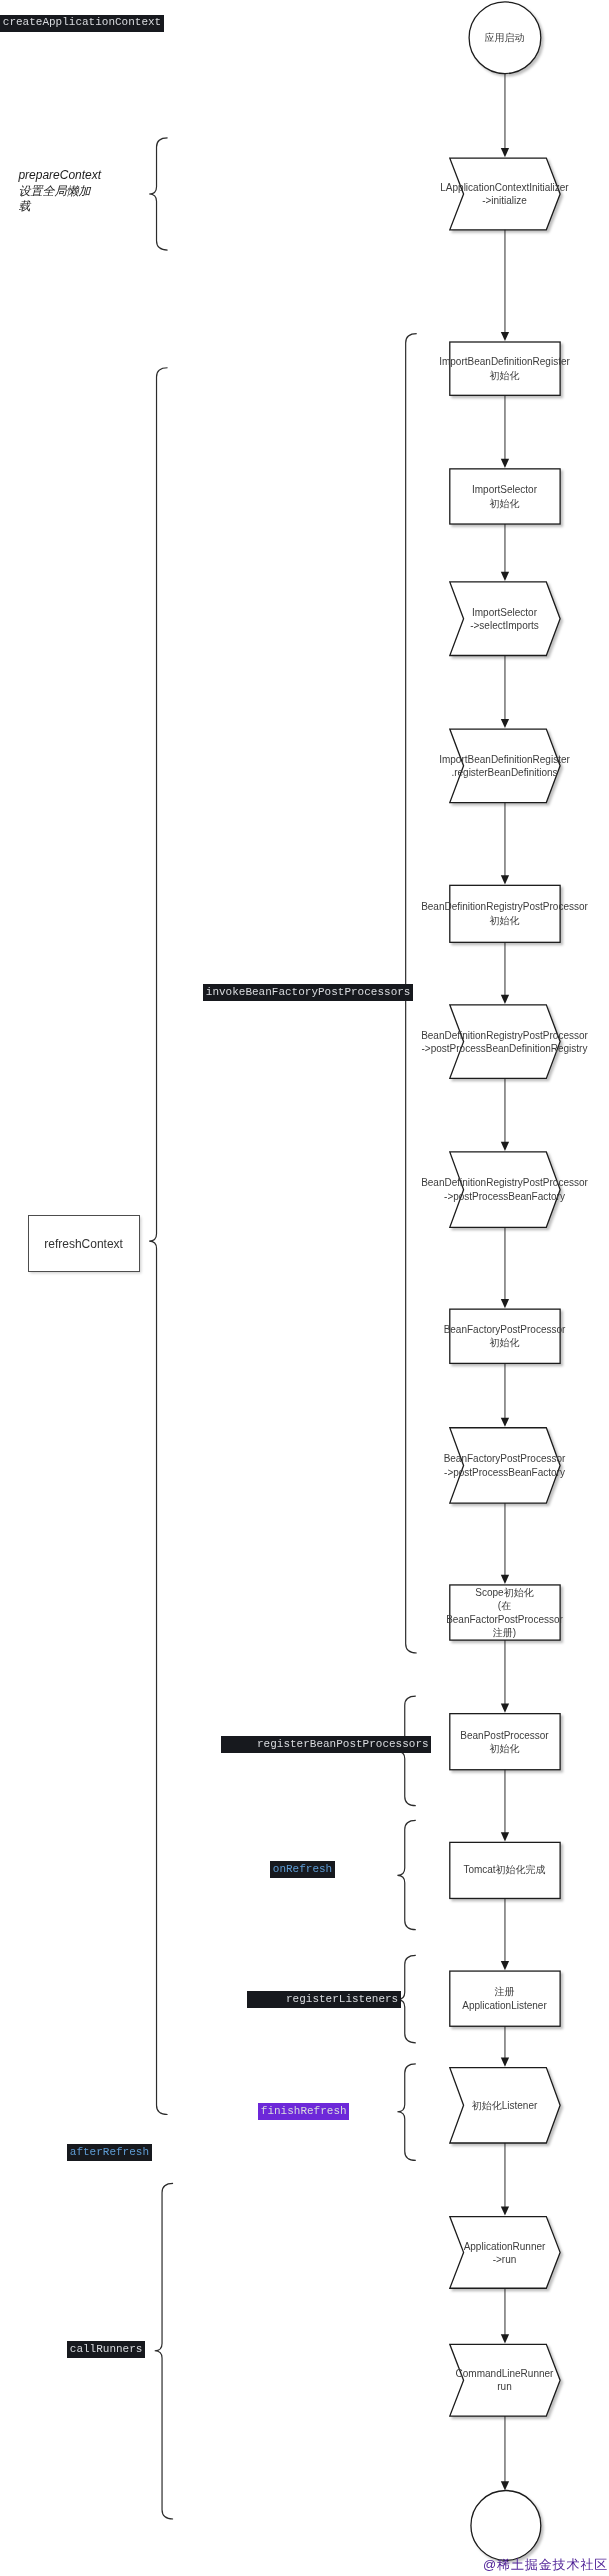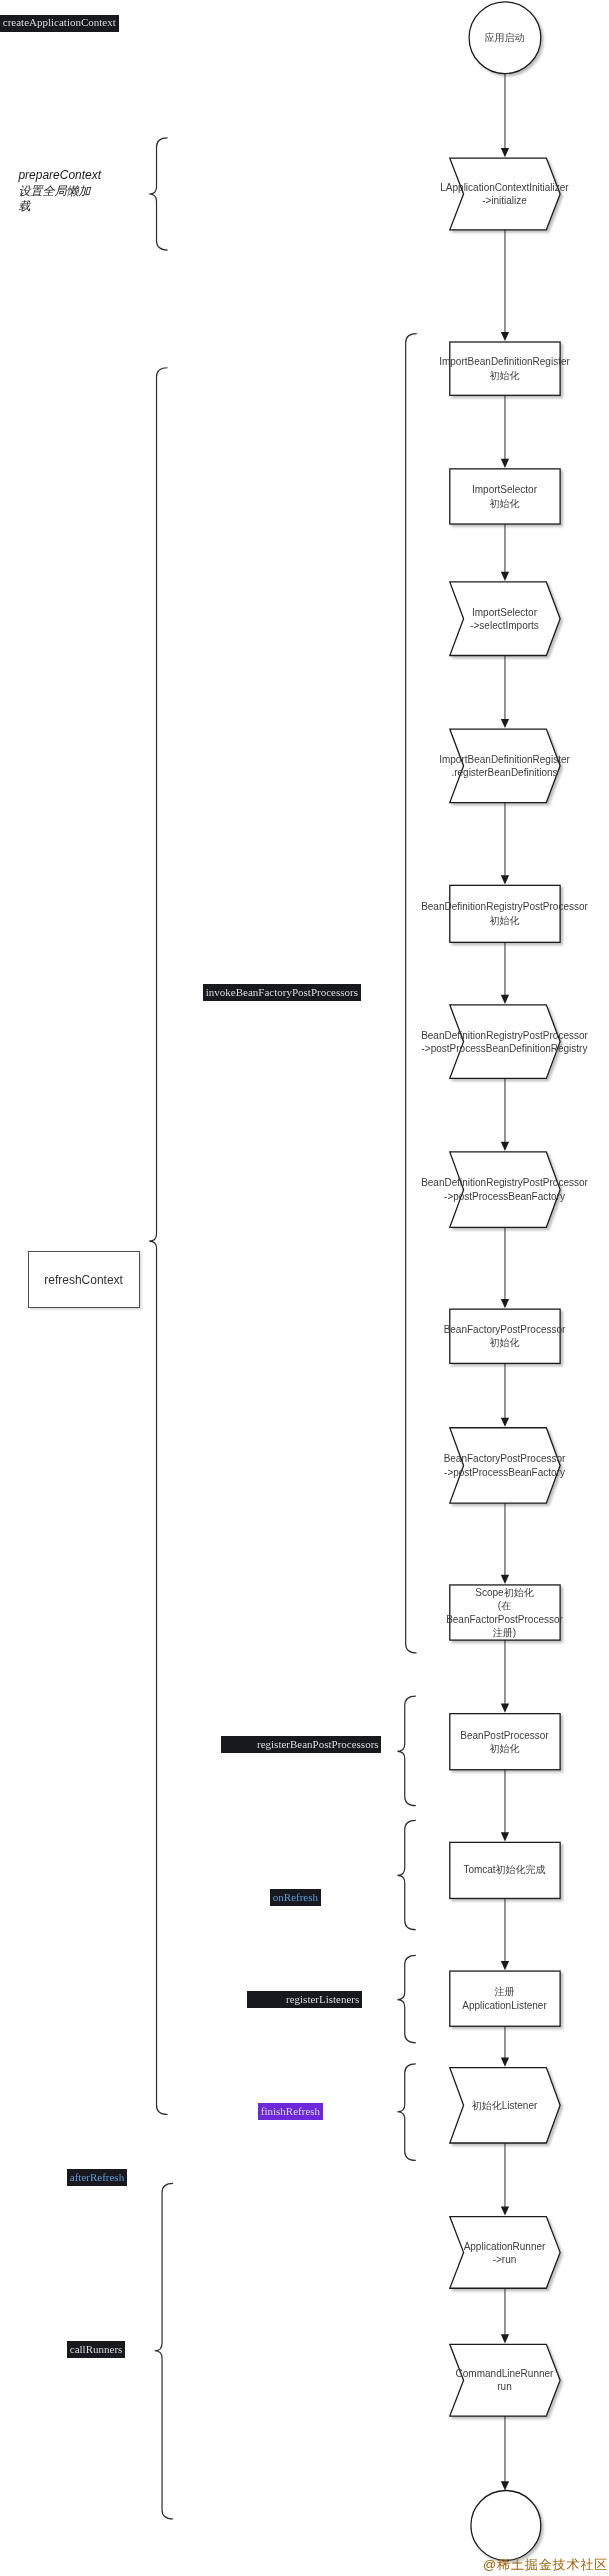--- a/index.html
+++ b/index.html
@@ -8,29 +8,29 @@
           font-family:"Liberation Sans",sans-serif;}
   #diagram-svg{position:absolute;left:0;top:0;}
   .shape{fill:#ffffff;stroke:#1a1a1a;stroke-width:1.4;}
   .edge{stroke:#1a1a1a;stroke-width:1;}
   .arrowhead{fill:#1a1a1a;stroke:none;}
   .brace{fill:none;stroke:#2b2b2b;stroke-width:1.3;}
   .node-label{position:absolute;width:239px;display:flex;align-items:center;justify-content:center;
               text-align:center;font-size:10px;line-height:1.32;color:#3c3c3c;white-space:pre-line;
               pointer-events:none;}
   .code-label{position:absolute;background:#17191e;color:#d8dade;
-              font-family:Liberation Serif, serif;font-size:11px;line-height:1.25;
+              font-family:Liberation Mono, monospace;font-size:11px;line-height:1.25;
               padding:1.8px 2.8px;white-space:nowrap;}
   .code-label.blue{color:#5e9bd3;}
   .plain-label{position:absolute;font-size:12px;line-height:1.3;color:#1c1c1c;
                white-space:pre-line;font-style:italic;}
   .box-label{position:absolute;border:1.8px solid #4d4d4d;background:#ffffff;display:flex;
              align-items:center;justify-content:center;font-size:12px;color:#333333;
              box-shadow:1.8px 1.8px 2.8px rgba(0,0,0,0.2);}
-  .watermark{position:absolute;right:1.8px;bottom:1.8px;font-size:13px;color:#a16207;
+  .watermark{position:absolute;right:1.8px;bottom:1.8px;font-size:13px;color:#4c1d95;
              letter-spacing:0.9px;white-space:nowrap;}
 </style>
 </head>
 <body>
 
 <div id="canvas">
   <svg id="diagram-svg" width="610" height="2576" viewBox="0 0 663 2802">
     <defs>
       <filter id="nodeshadow" x="-20%" y="-20%" width="160%" height="160%">
         <feDropShadow dx="2.5" dy="2.5" stdDeviation="1.2" flood-color="#000000" flood-opacity="0.25"></feDropShadow>
@@ -134,21 +134,21 @@
     <div class="node-label" style="left: 385px; top: 2068px; height: 75px;">初始化Listener</div>
     <div class="node-label" style="left: 385px; top: 2217px; height: 72px;">ApplicationRunner
 -&gt;run</div>
     <div class="node-label" style="left: 385px; top: 2344px; height: 72px;">CommandLineRunner
 run</div>
     <div class="code-label" style="background: rgb(23, 25, 30); color: rgb(216, 218, 222); left: 0px; top: 14.7px;">createApplicationContext</div>
     <div class="plain-label" style="width: 129px; left: 18.4px; top: 168px;">prepareContext
 设置全局懒加
 载</div>
     <div class="code-label" style="background: rgb(23, 25, 30); color: rgb(216, 218, 222); left: 203px; top: 984px;">invokeBeanFactoryPostProcessors</div>
-    <div class="box-label" style="width: 110px; height: 55px; left: 27.6px; top: 1215px; margin-top: 36px;">refreshContext</div>
+    <div class="box-label" style="width: 110px; height: 55px; left: 27.6px; top: 1215px;">refreshContext</div>
     <div class="code-label" style="background: rgb(23, 25, 30); color: rgb(216, 218, 222); left: 221px; top: 1736px; padding-left: 36px;">registerBeanPostProcessors</div>
-    <div class="code-label blue" style="background: rgb(23, 25, 30); color: rgb(94, 155, 211); left: 270px; top: 1861px; margin-top: 28px;">onRefresh</div>
+    <div class="code-label blue" style="background: rgb(23, 25, 30); color: rgb(94, 155, 211); left: 270px; top: 1861px;">onRefresh</div>
     <div class="code-label" style="background: rgb(23, 25, 30); color: rgb(216, 218, 222); left: 247px; top: 1991px; padding-left: 39px;">registerListeners</div>
     <div class="code-label" style="background: #6d28d9; color: rgb(216, 218, 222); left: 258px; top: 2103px;">finishRefresh</div>
-    <div class="code-label blue" style="background: rgb(23, 25, 30); color: rgb(94, 155, 211); left: 67px; top: 2144px; margin-top: 25px;">afterRefresh</div>
+    <div class="code-label blue" style="background: rgb(23, 25, 30); color: rgb(94, 155, 211); left: 67px; top: 2144px;">afterRefresh</div>
     <div class="code-label" style="background: rgb(23, 25, 30); color: rgb(216, 218, 222); left: 67px; top: 2341px; text-align: right;">callRunners</div>
   </div>
 
 
 </body></html>

